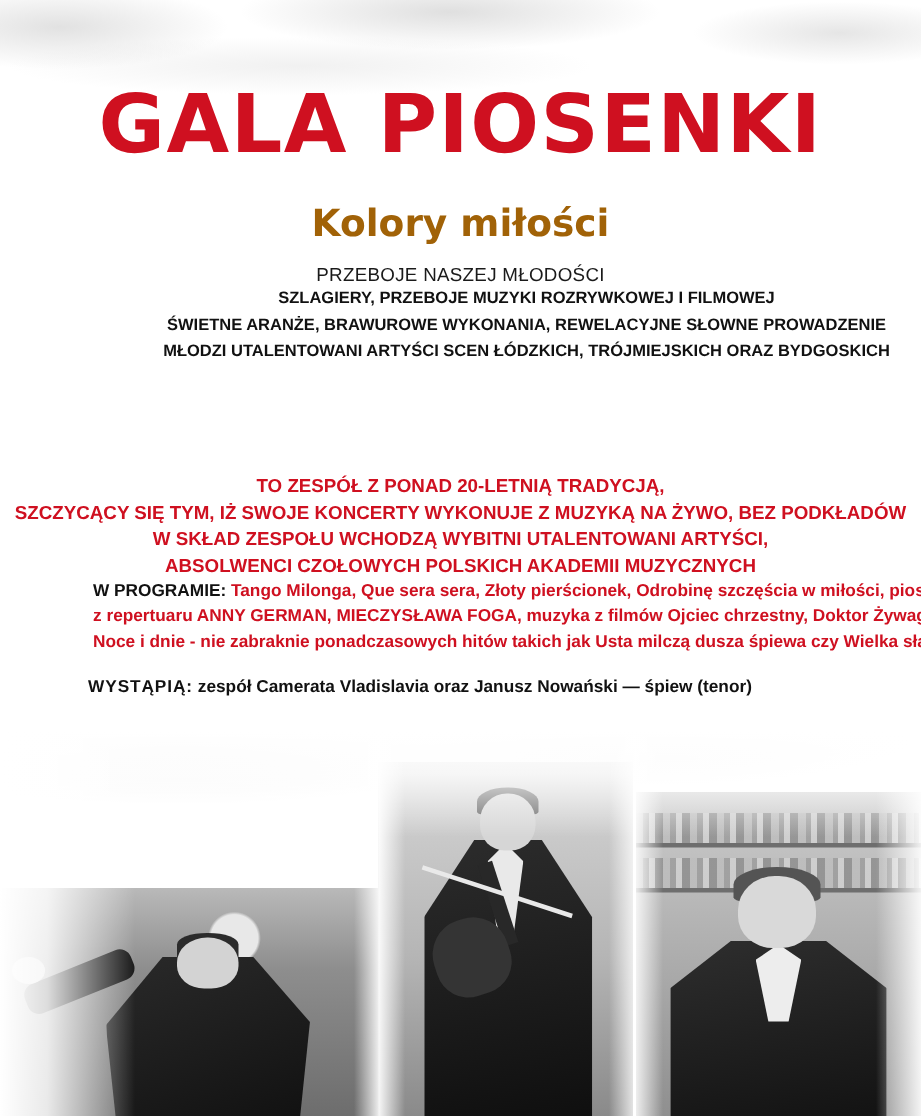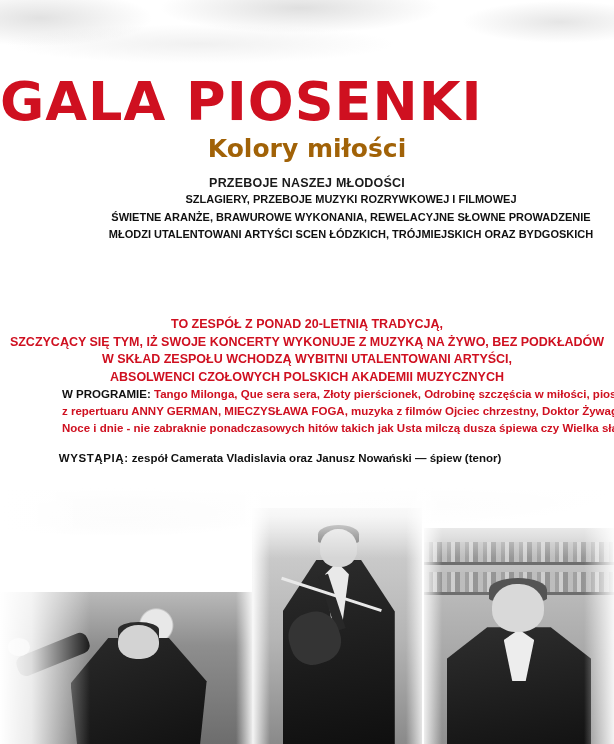--- a/index.html
+++ b/index.html
@@ -29,22 +29,23 @@
       radial-gradient(ellipse 200px 36px at 300px 8px, rgba(150,150,150,0.30), rgba(255,255,255,0) 70%),
       radial-gradient(ellipse 140px 30px at 560px 22px, rgba(170,170,170,0.30), rgba(255,255,255,0) 70%),
       radial-gradient(ellipse 260px 26px at 200px 44px, rgba(190,190,190,0.22), rgba(255,255,255,0) 75%);
     pointer-events: none;
   }
 
   
   .headline {
     position: absolute;
     left: 0;
-    top: 75px;
-    width: 614px;
+    top: 56px;
+    width: 614px;
+    text-align: center;
     color: #cf1020;
     font-family: "DejaVu Sans", sans-serif;
     font-weight: bold;
     font-size: 54px;
     letter-spacing: 1px;
     line-height: 1;
   }
   .subtitle {
     position: absolute;
     left: 0;
@@ -58,21 +59,21 @@
     line-height: 1;
   }
   .kicker {
     position: absolute;
     left: 0;
     top: 176px;
     width: 614px;
     text-align: center;
     color: #1a1a1a;
     font-family: "Liberation Sans", sans-serif;
-    font-weight: bold;
+    font-weight: normal;
     font-size: 12.5px;
     letter-spacing: 0.2px;
   }
 
   
   .desc-block {
     position: absolute;
     left: 0;
     top: 191px;
     width: 614px;

